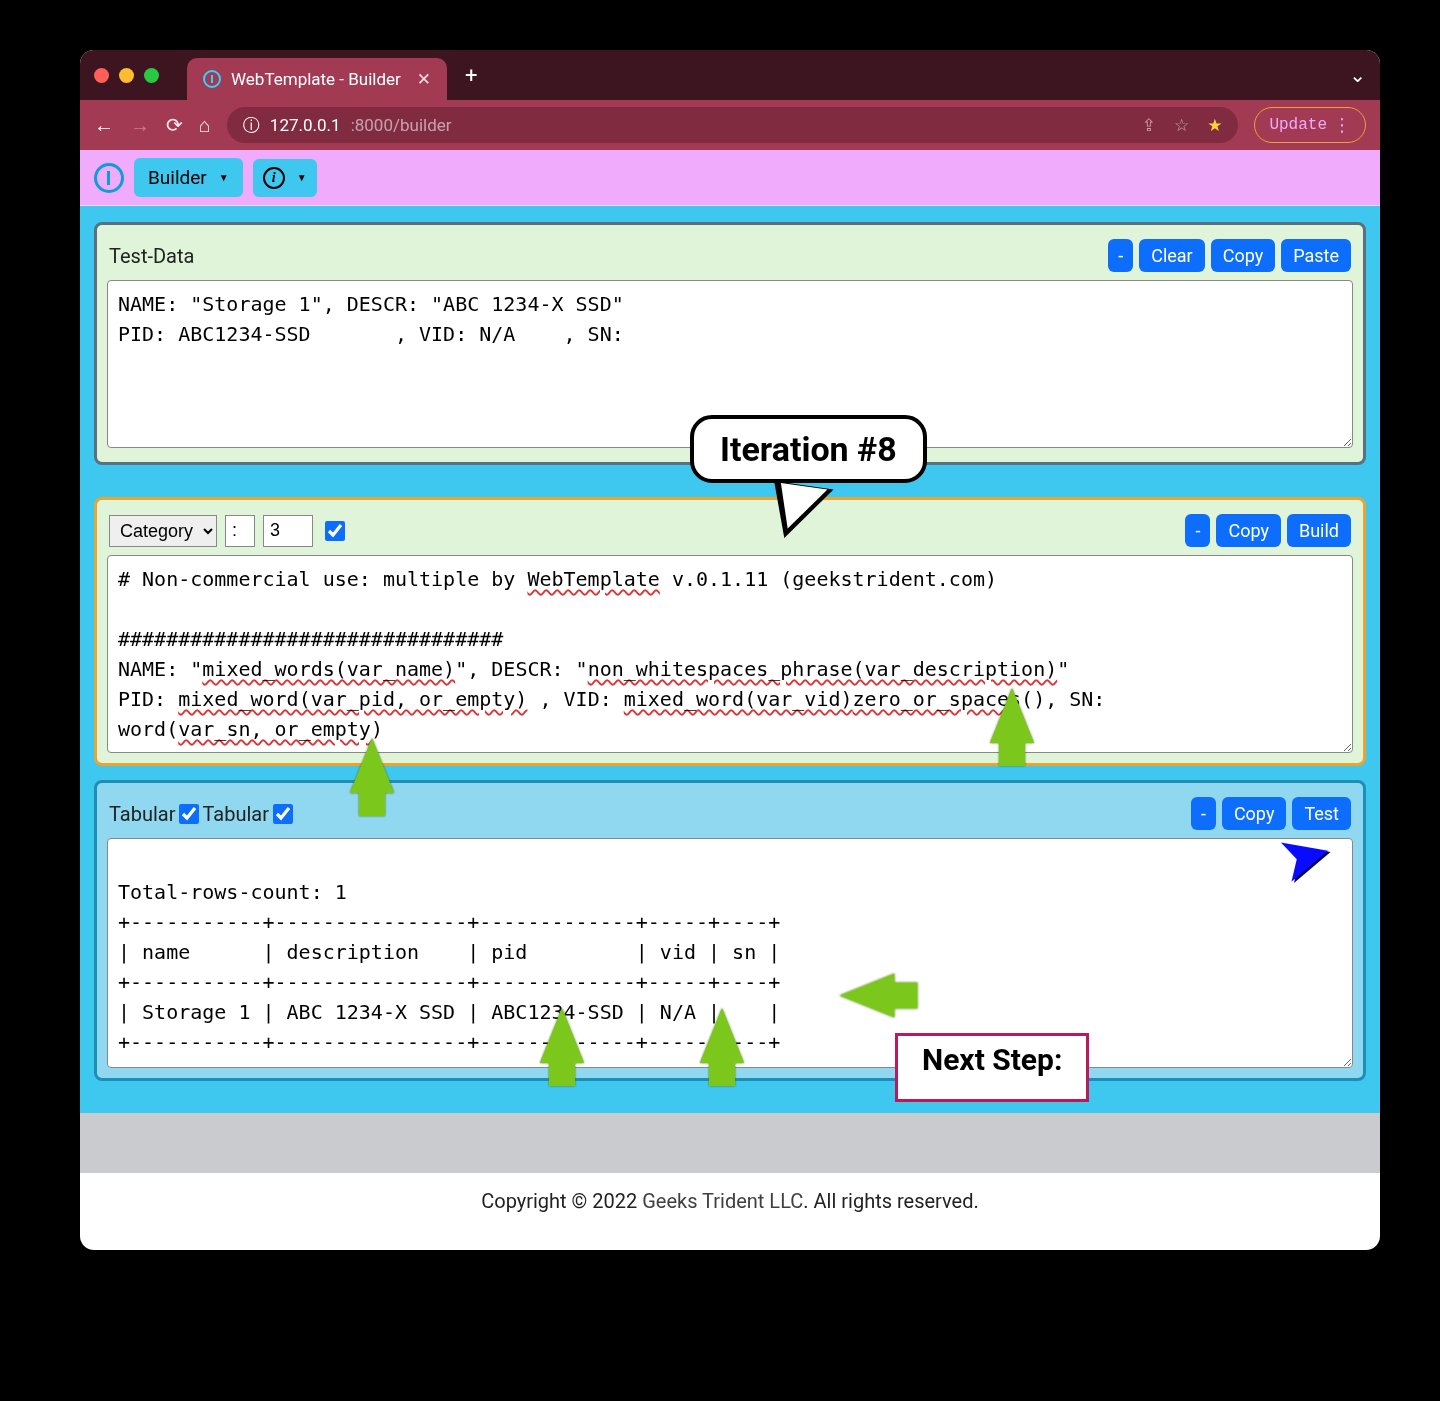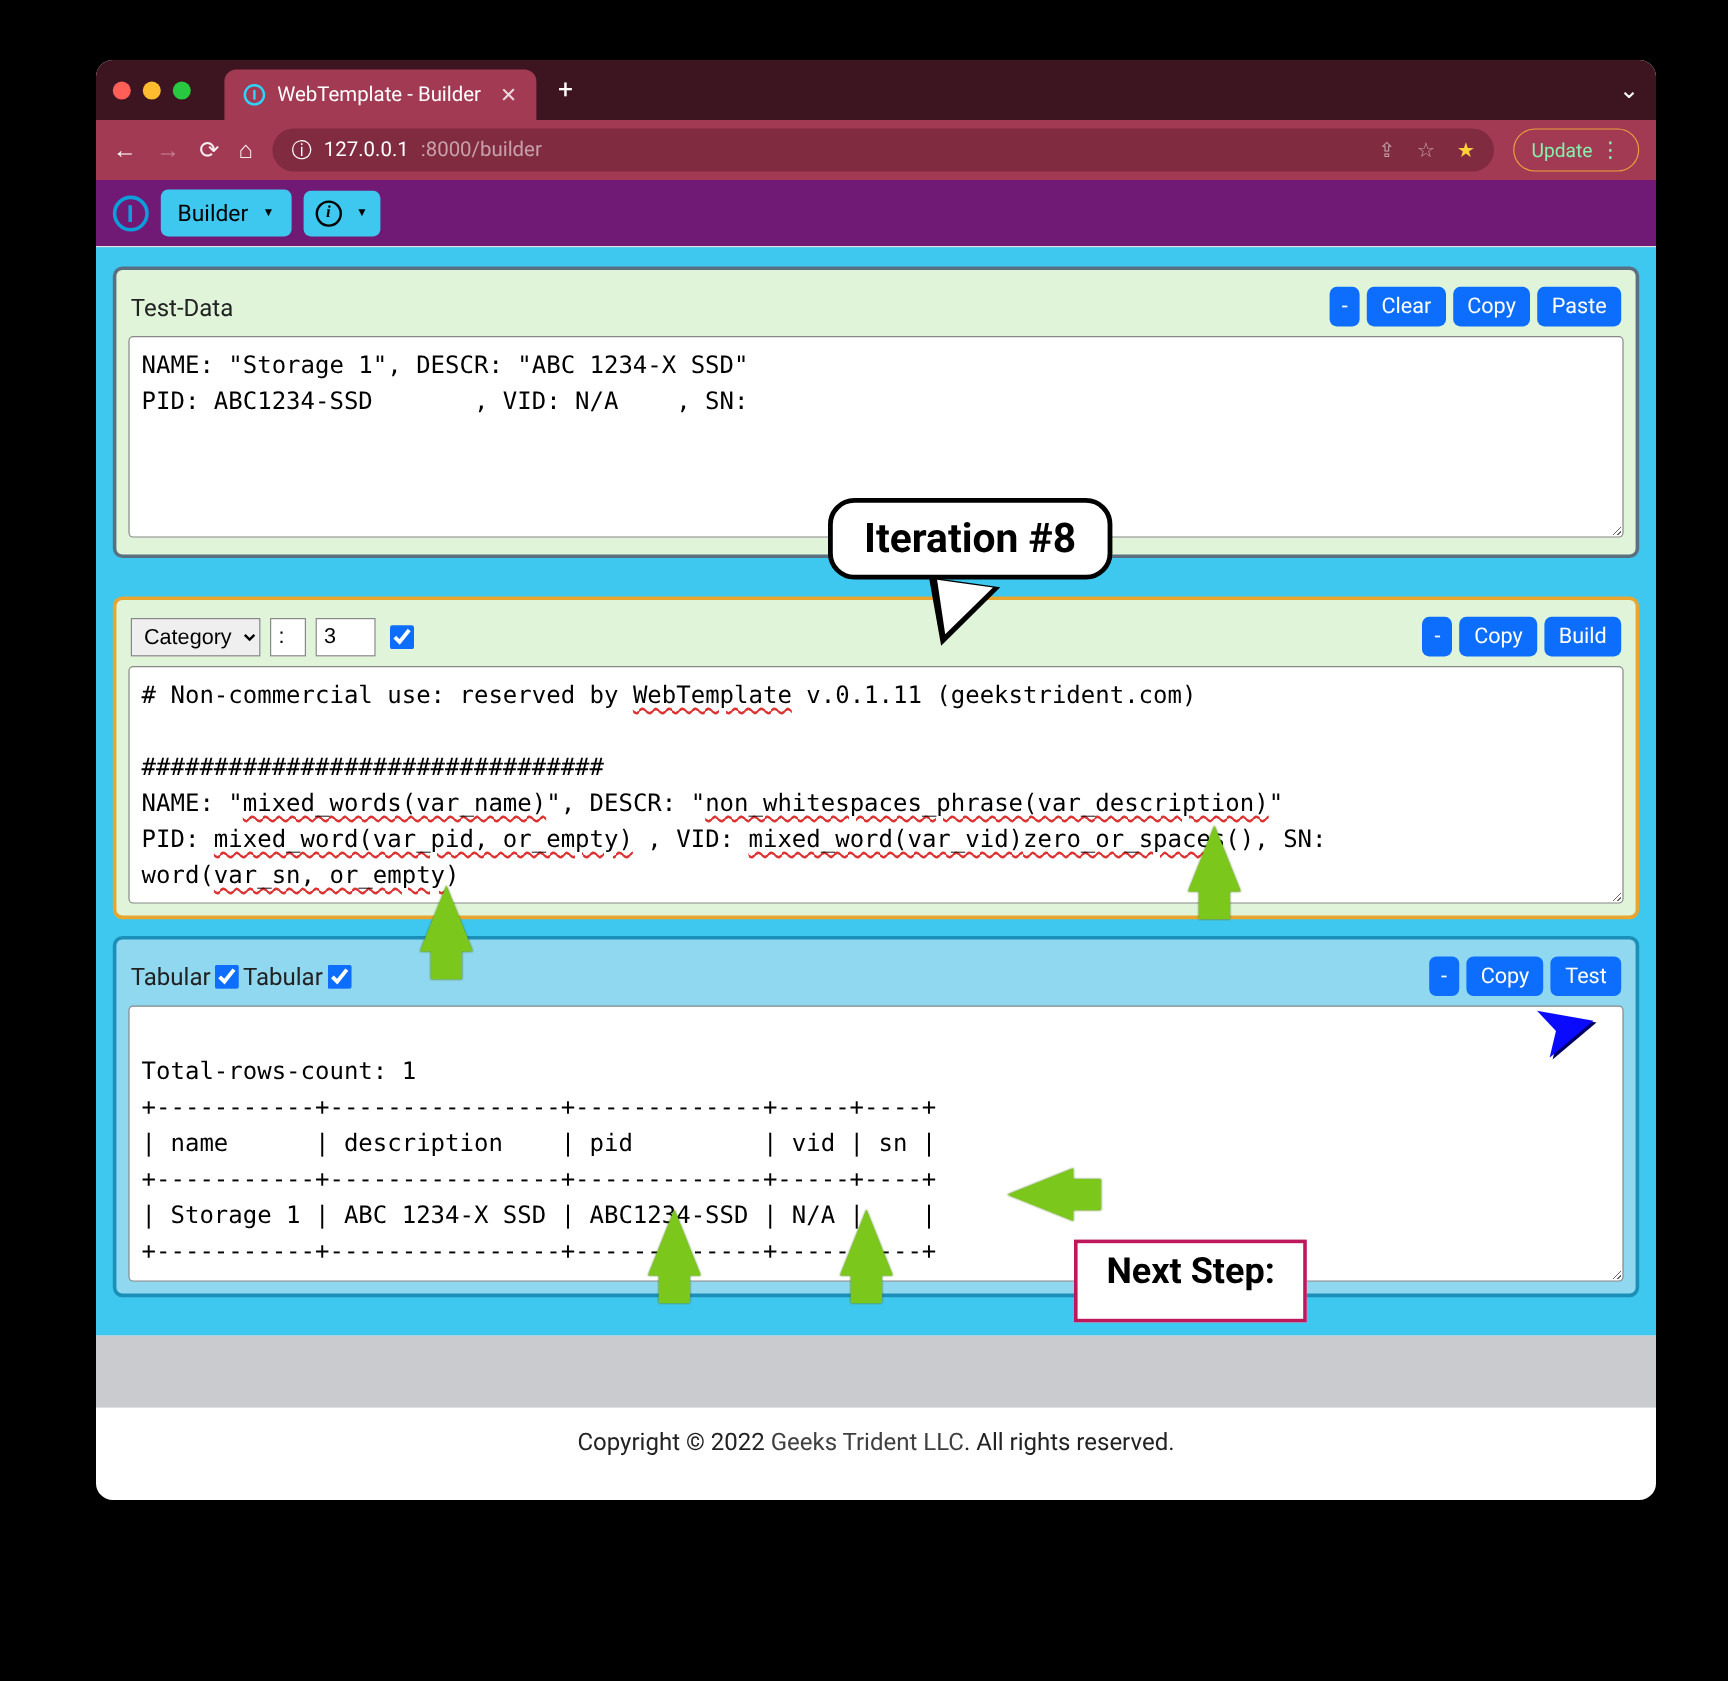--- a/index.html
+++ b/index.html
@@ -77,33 +77,34 @@
     padding:0 16px;
     gap:10px;
     color:#fff;
     font-size:17px;
   }
   .url .dim{opacity:.55;}
   .url .right{margin-left:auto;display:flex;gap:18px;align-items:center;}
   .url .star-y{color:#ffd13b;}
   .update-btn{
     border:1.5px solid #e8a23a;
-    color:#86efac;
+    color:#f0abfc;
     padding:6px 14px;
     border-radius:20px;
     font-size:16px;
     display:flex;
     align-items:center;
     gap:6px;
+    font-family:Liberation Mono, monospace;
   }
   .update-btn .dots{font-size:18px;}
   
   .apptoolbar{
     height:56px;
-    background:#701a75;
+    background:#f0abfc;
     display:flex;
     align-items:center;
     padding:0 14px;
     gap:10px;
     border-bottom:1px solid #e0e2e6;
   }
   .logo{width:30px;height:30px;border:3px solid #0d9ddb;border-radius:50%;position:relative;}
   .logo::after{content:"";position:absolute;width:3px;height:14px;background:#0d9ddb;left:10px;top:5px;}
   .pill{
     background:#3ec8ef;
@@ -327,21 +328,21 @@
           <input type="text" class="tiny" value="3" style="">
           <input type="checkbox" checked="" style="">
         </div>
         <div class="btnrow">
           <span class="btn minus">-</span>
           <span class="btn">Copy</span>
           <span class="btn">Build</span>
         </div>
       </div>
       <div class="codebox" style="white-space:normal;font-family:Menlo,Consolas,monospace;">
-<span># Non-commercial use: reserved by </span><span class="tok">WebTemplate</span><span> v.0.1.11 (geekstrident.com)</span><br>
+<span># Non-commercial use: multiple by </span><span class="tok">WebTemplate</span><span> v.0.1.11 (geekstrident.com)</span><br>
 <br>
 <span>################################</span><br>
 <span>NAME: "</span><span class="tok">mixed_words(var_name)</span><span>", DESCR: "</span><span class="tok">non_whitespaces_phrase(var_description)</span><span>"</span><br>
 <span>PID: </span><span class="tok">mixed_word(var_pid, or_empty)</span><span>  ,  VID: </span><span class="tok">mixed_word(var_vid)</span><span class="tok">zero_or_spaces</span><span>(),  SN: </span><br>
 <span>word(</span><span class="tok">var_sn, or_empty</span><span>)</span>
       </div>
     </div>
 
     <div class="panel panel-blue">
       <div class="panel-header">

